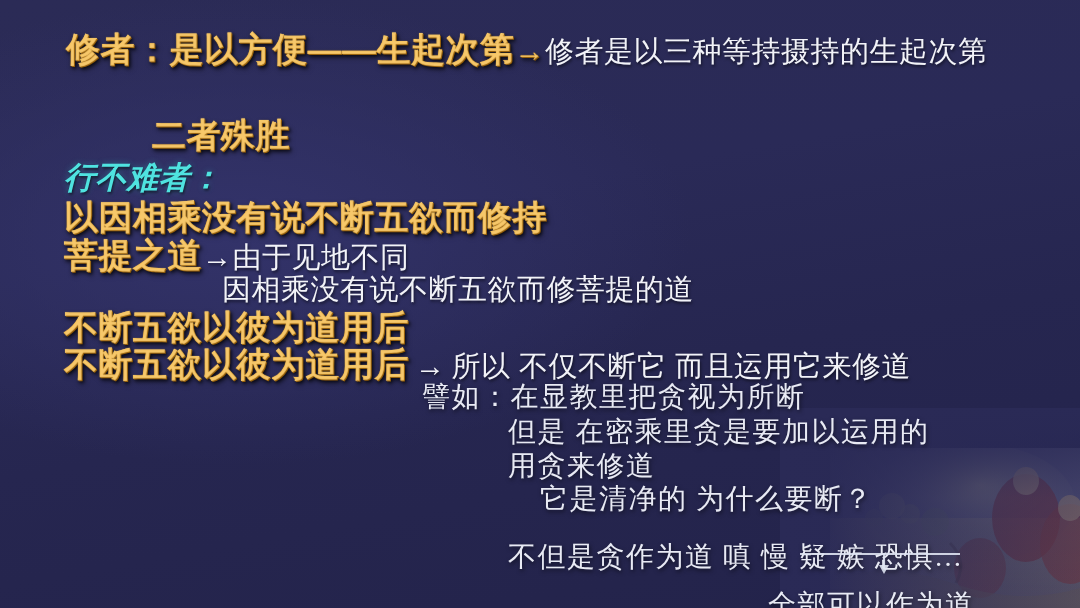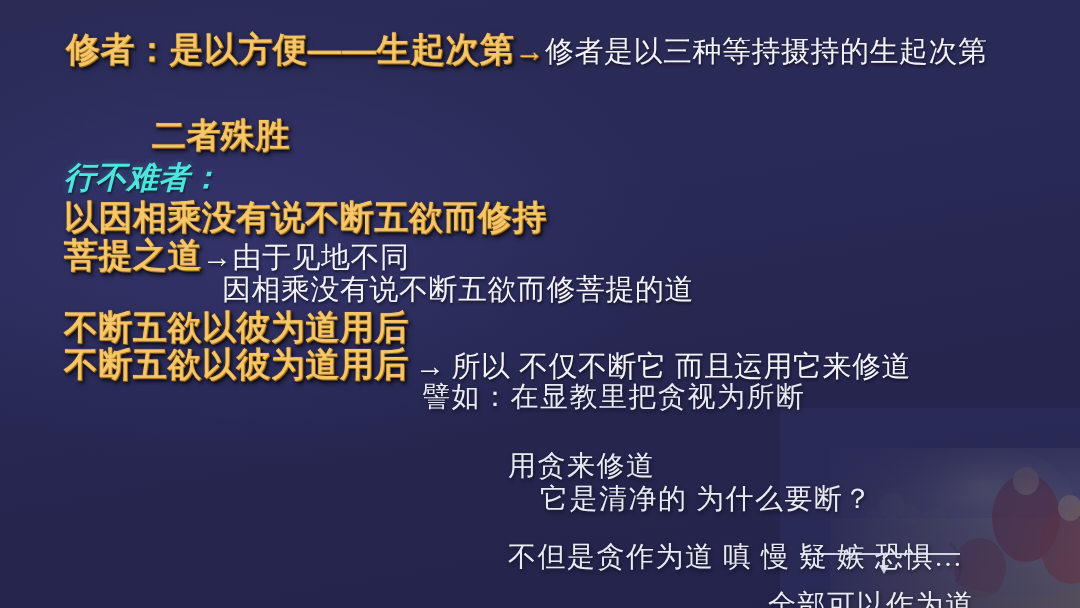--- a/index.html
+++ b/index.html
@@ -185,20 +185,21 @@
 
     <div class="ln" style="left:64px; top:310px;">
       <span class="gold">不断五欲以彼为道用后</span>
     </div>
 
     <div class="ln" style="left:64px; top:347px;">
       <span class="gold">不断五欲以彼为道用后</span><span class="white arrow" style="padding:0 6px;">→</span><span class="white">所以 不仅不断它 而且运用它来修道</span>
     </div>
 
     <div class="ln kai" style="left:422px; top:383px;">譬如：在显教里把贪视为所断</div>
+    <div class="ln kai" style="left:508px; top:418px;">但是 在密乘里贪是要加以运用的</div>
     <div class="ln kai" style="left:508px; top:452px;">用贪来修道</div>
     <div class="ln kai" style="left:540px; top:485px;">它是清净的 为什么要断？</div>
     <div class="ln kai" style="left:508px; top:518px;margin-top:25px;">不但是贪作为道 嗔 慢 疑 嫉 恐惧…</div>
     <div class="ln kai" style="left:768px; top:568px;margin-top:23px;">全部可以作为道</div>
 
     <svg id="connector" viewBox="0 0 160 22">
       <line x1="0" y1="2" x2="160" y2="2" stroke="#dfe4f2" stroke-width="2.2" opacity="0.9"></line>
       <line x1="84" y1="2" x2="84" y2="16" stroke="#dfe4f2" stroke-width="2.2" opacity="0.9"></line>
       <polygon points="84,22 79,13 89,13" fill="#dfe4f2" opacity="0.9"></polygon>
     </svg>

